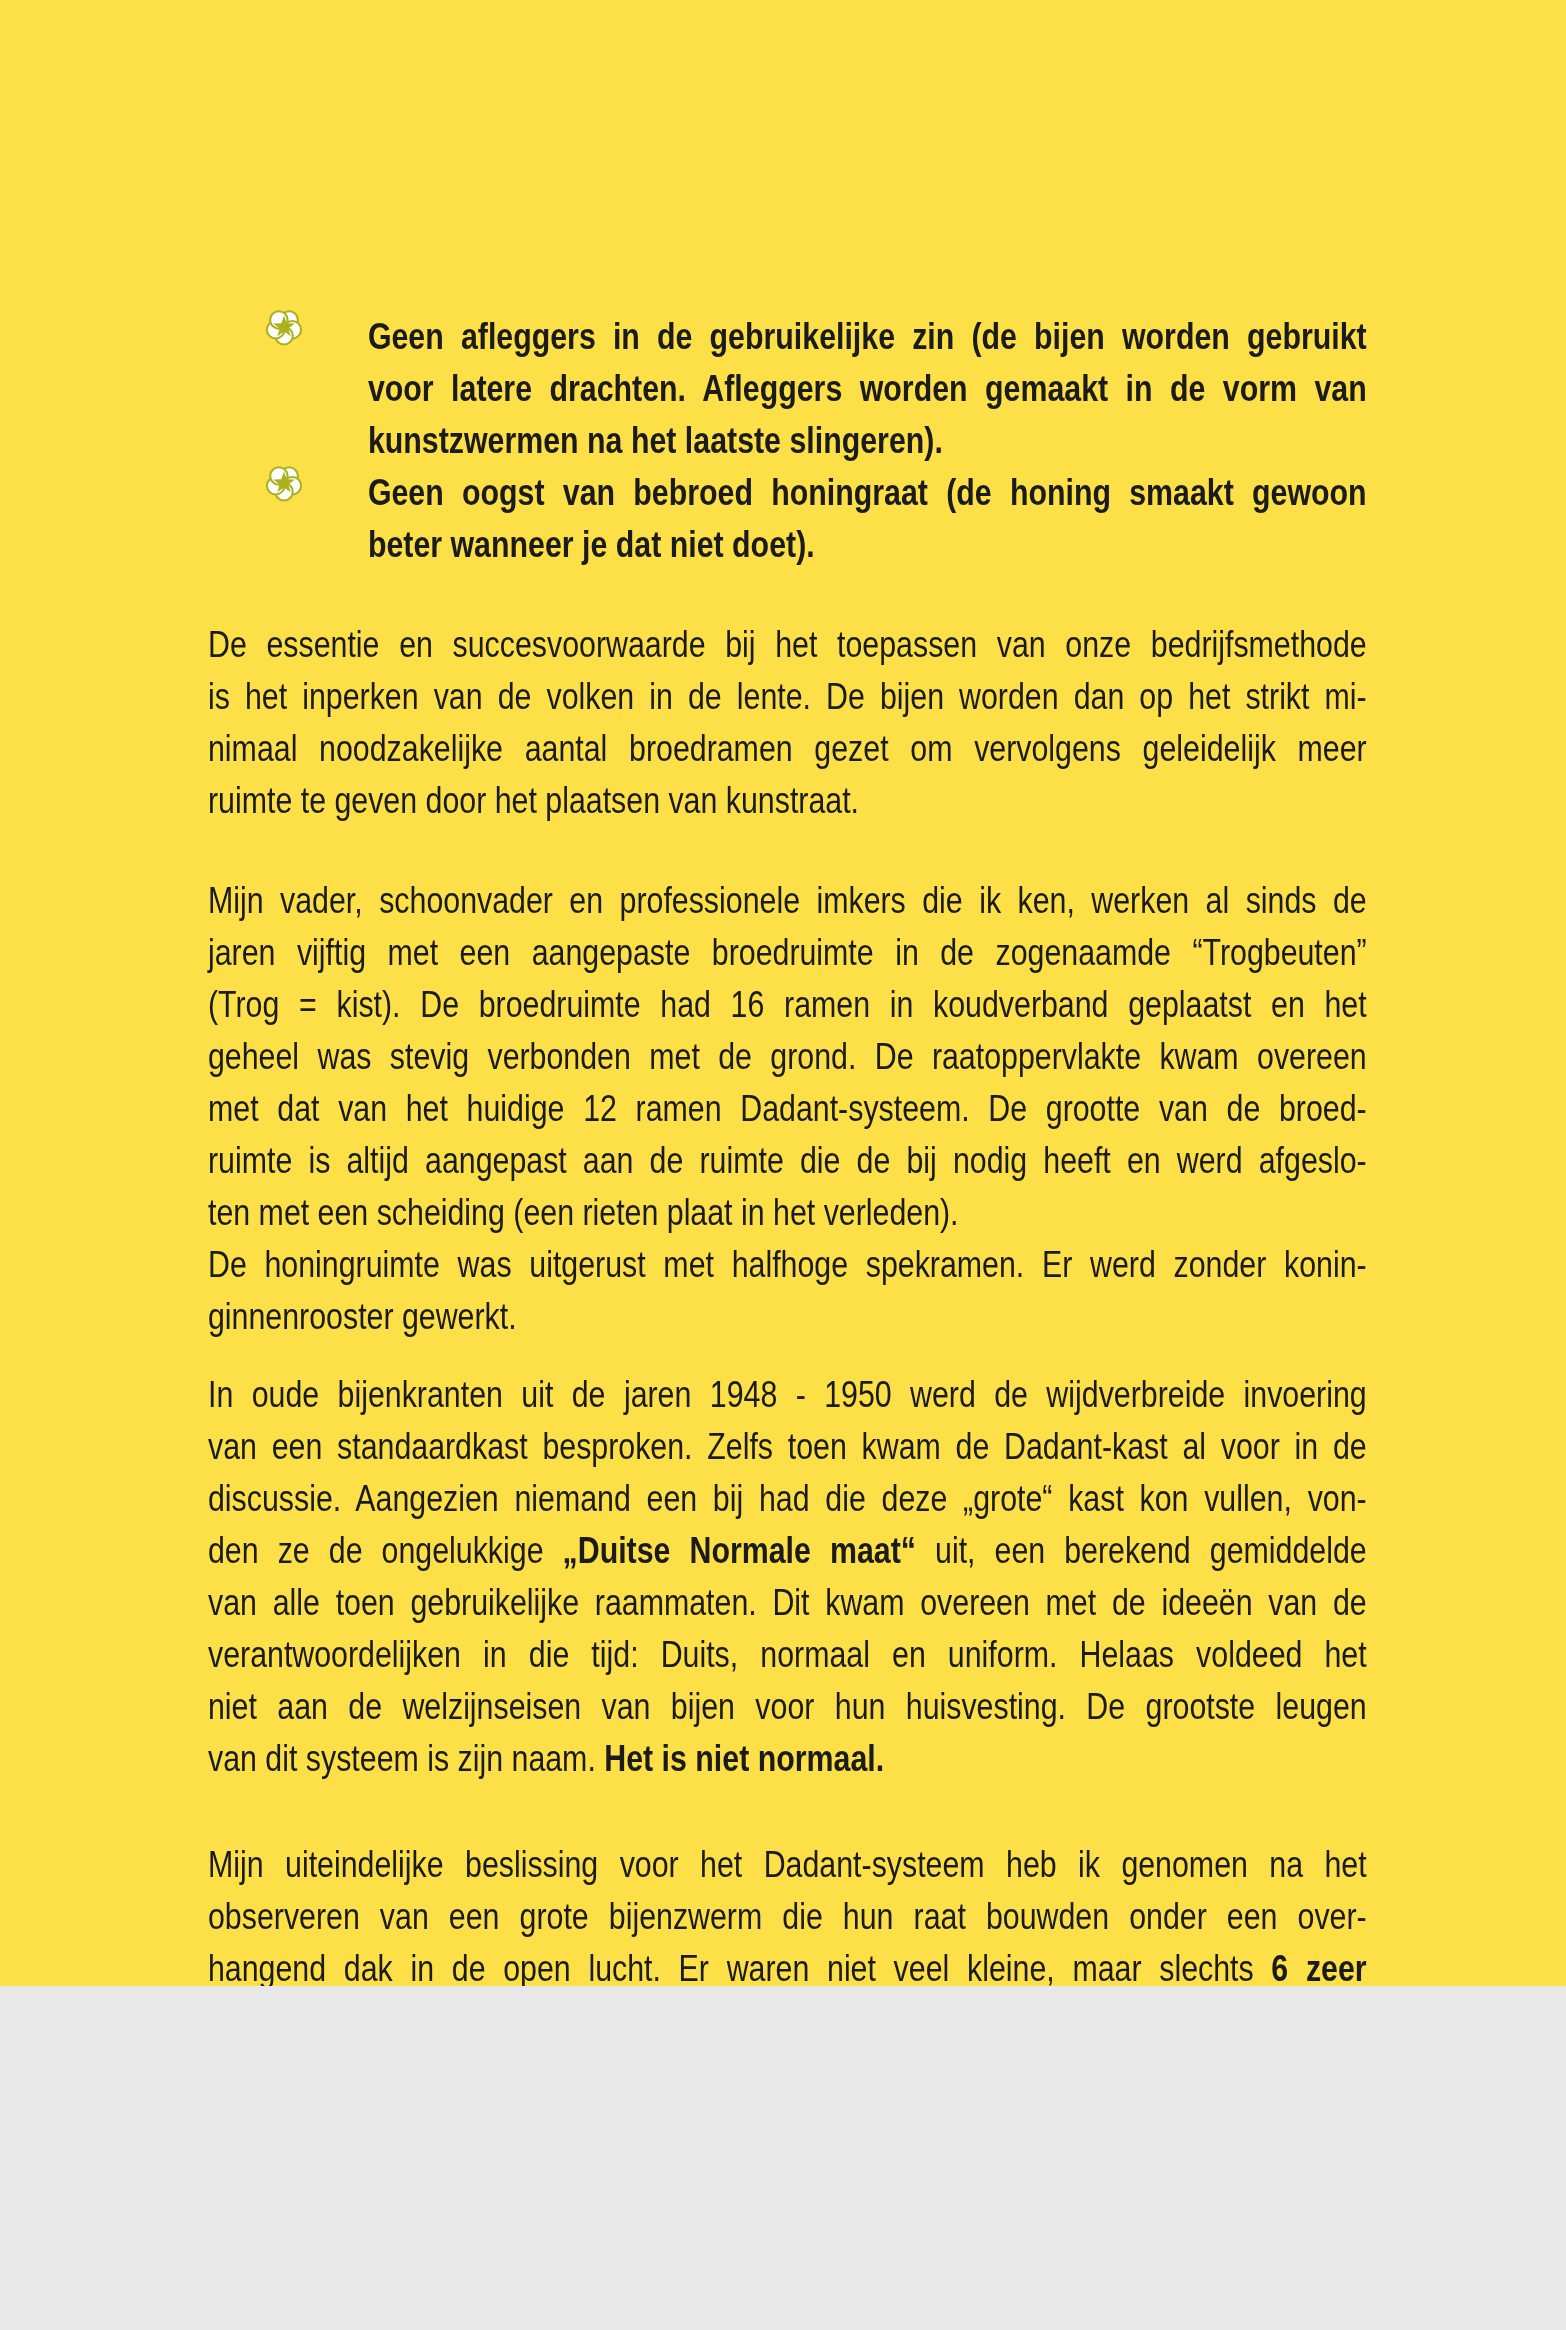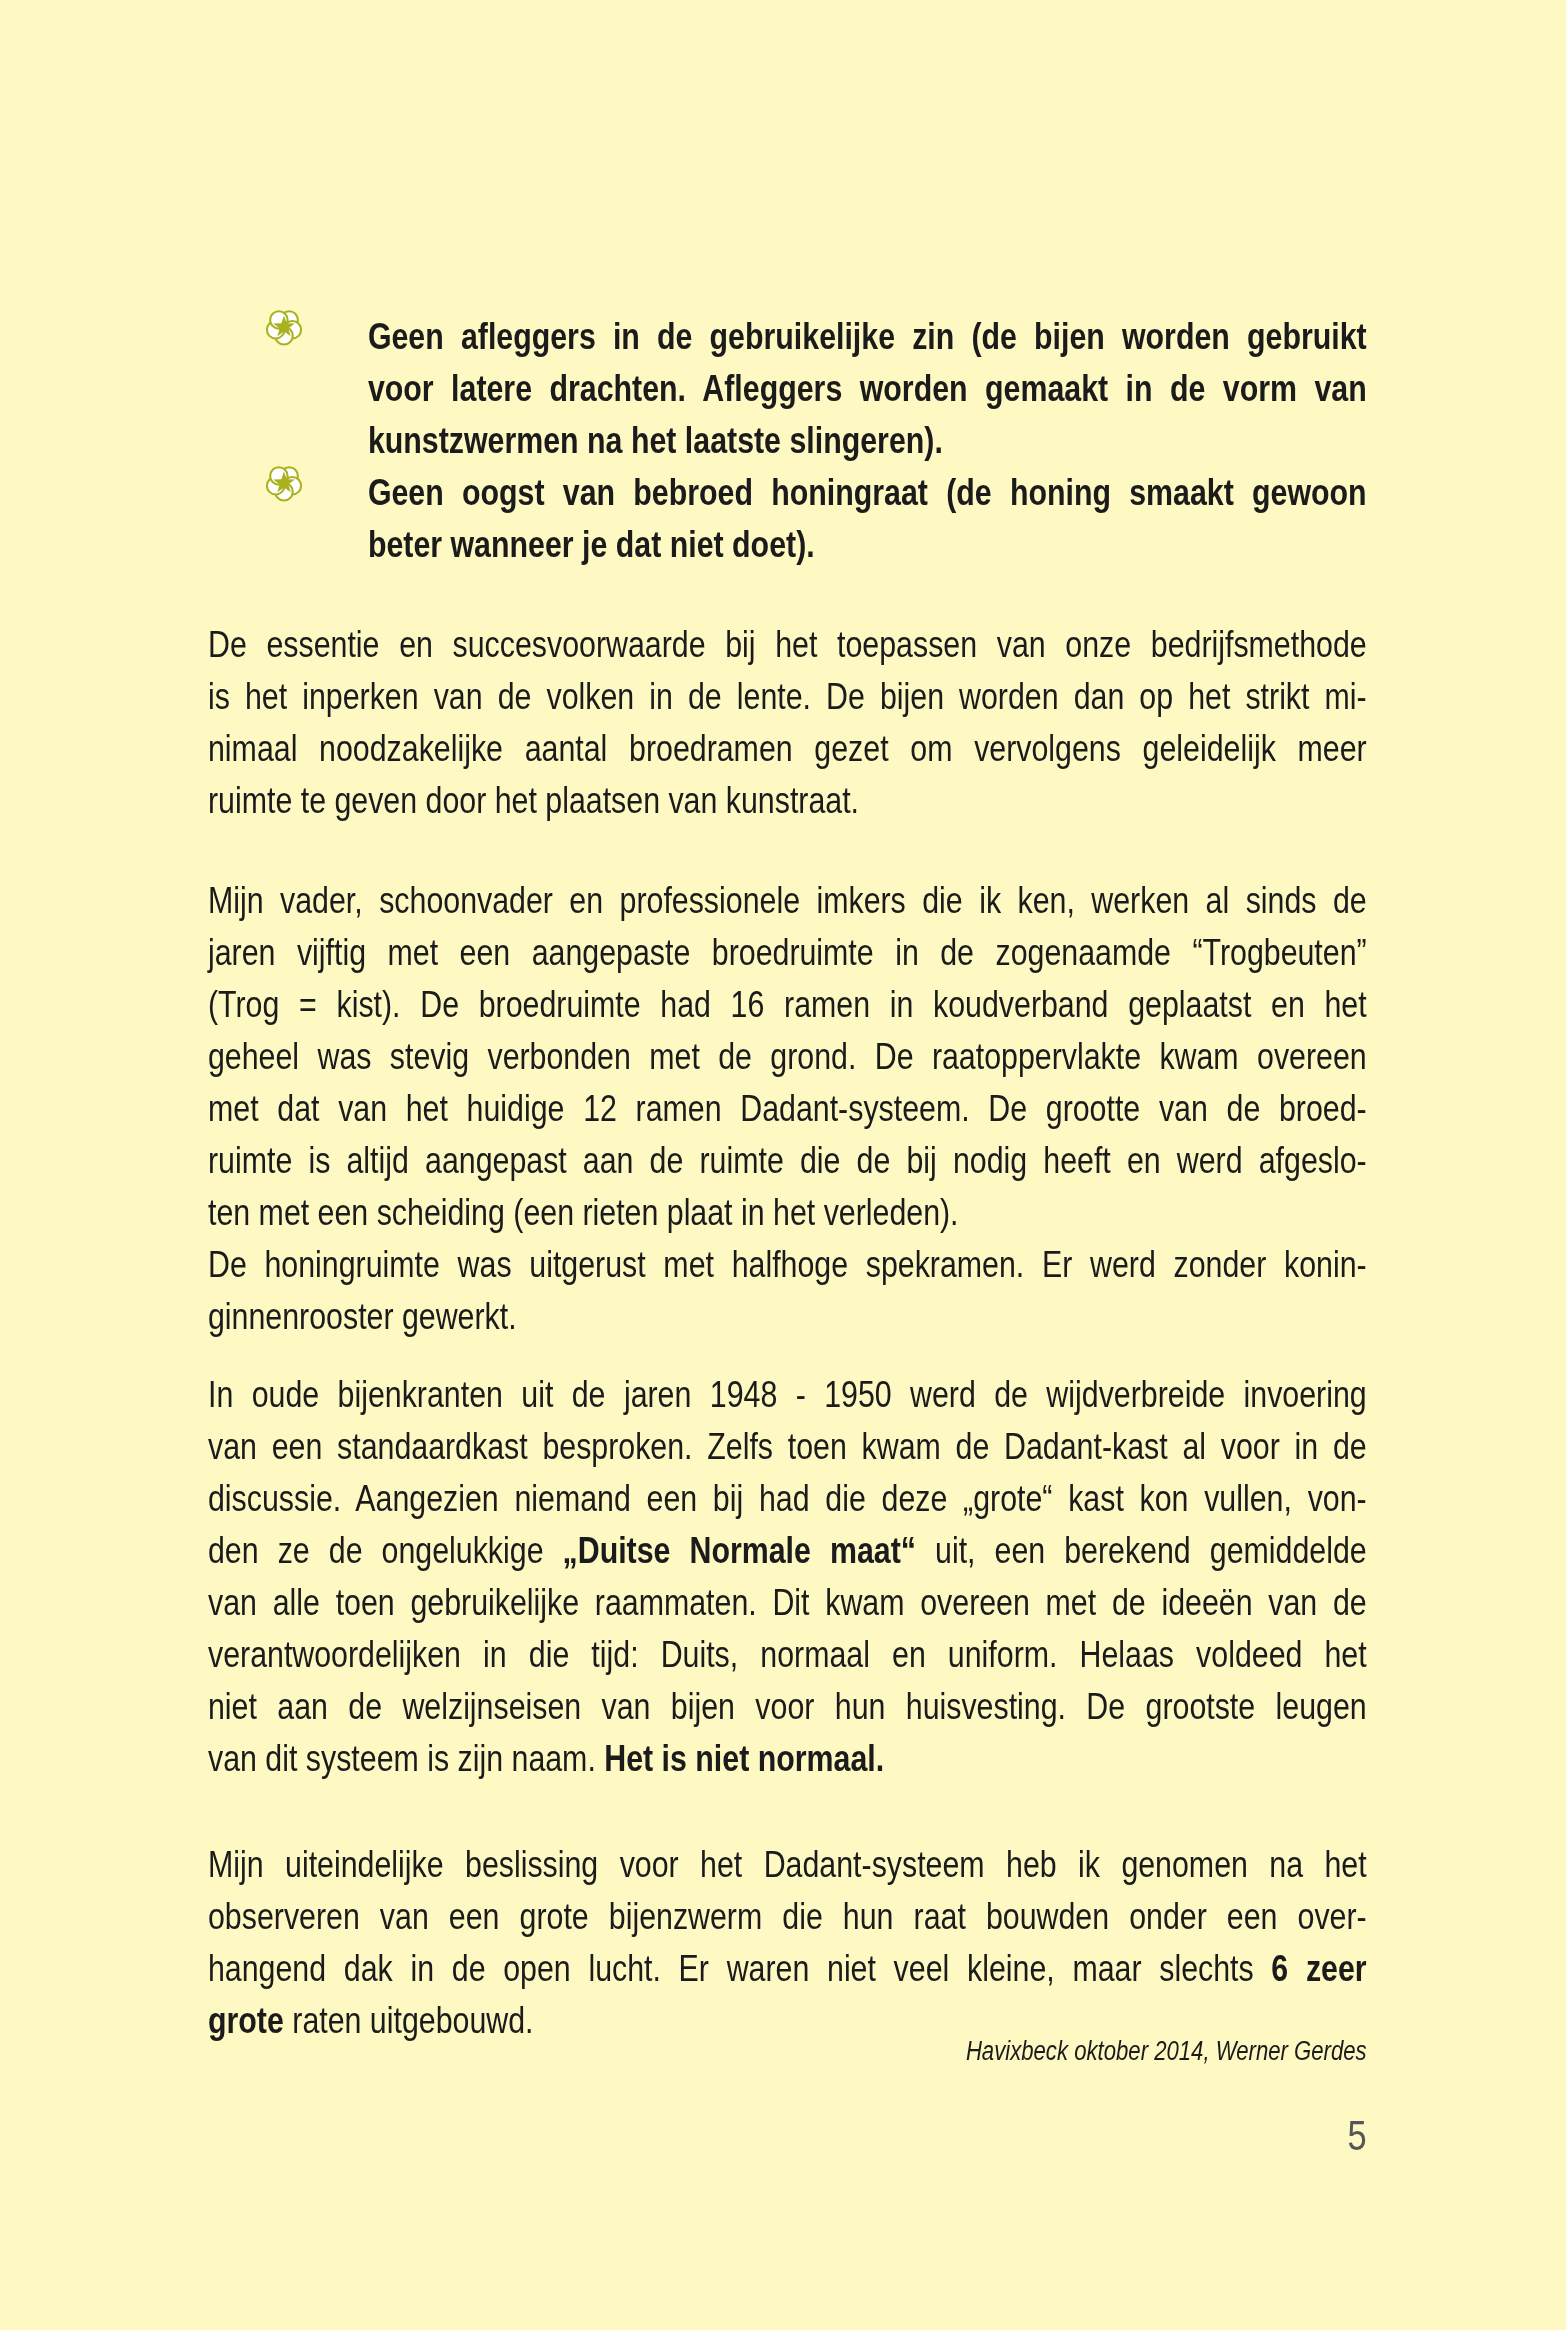--- a/index.html
+++ b/index.html
@@ -1,20 +1,20 @@
 <!DOCTYPE html>
 <html style="--accent: #a9b21e;font-size:13.4px"><head>
 <meta charset="utf-8">
 <style>
   html, body { margin: 0; padding: 0; background: #e8e8e8; }
   .page {
     position: relative;
     width: 1566px;
-    height: 2330px;
-    background: #fef9c3;
+    height: 1986px;
+    background: #fde047;
     overflow: hidden;
     font-family: "Liberation Sans", "DejaVu Sans", sans-serif;
     color: #1b1b1b;
   }
   .content {
     position: absolute;
     left: 208px;
     top: 0;
     width: 1413px;
     height: 2330px;

